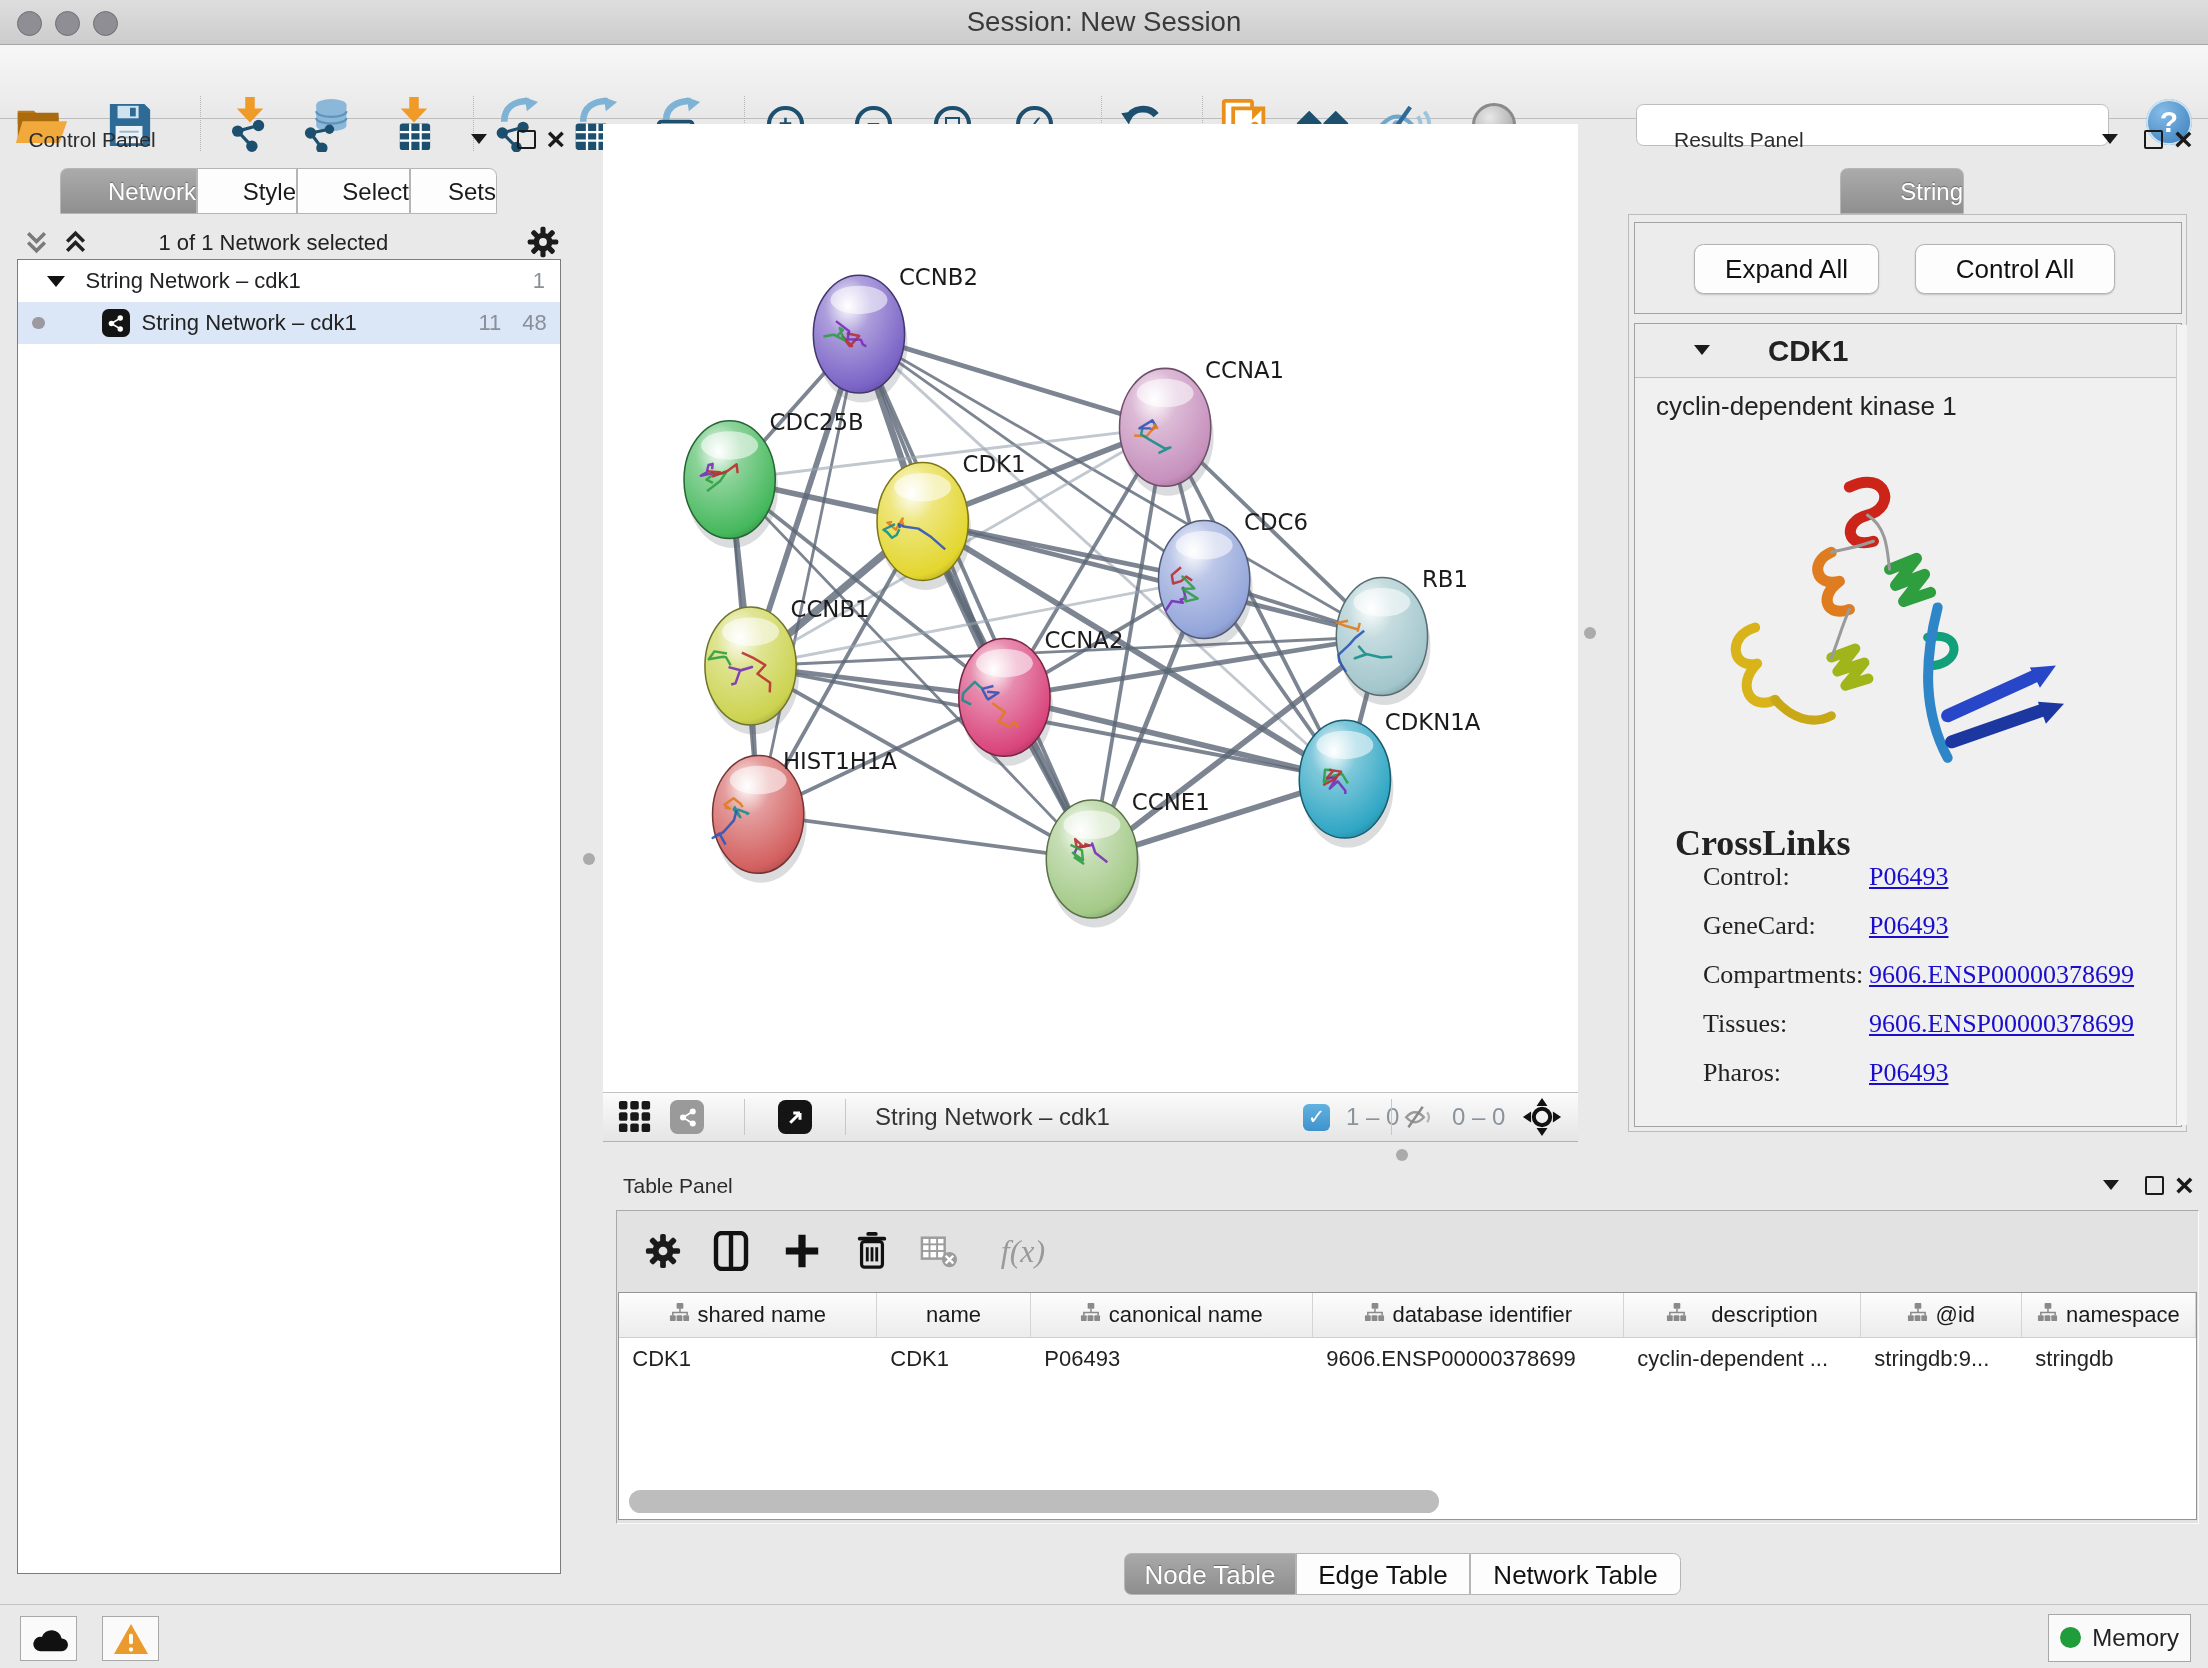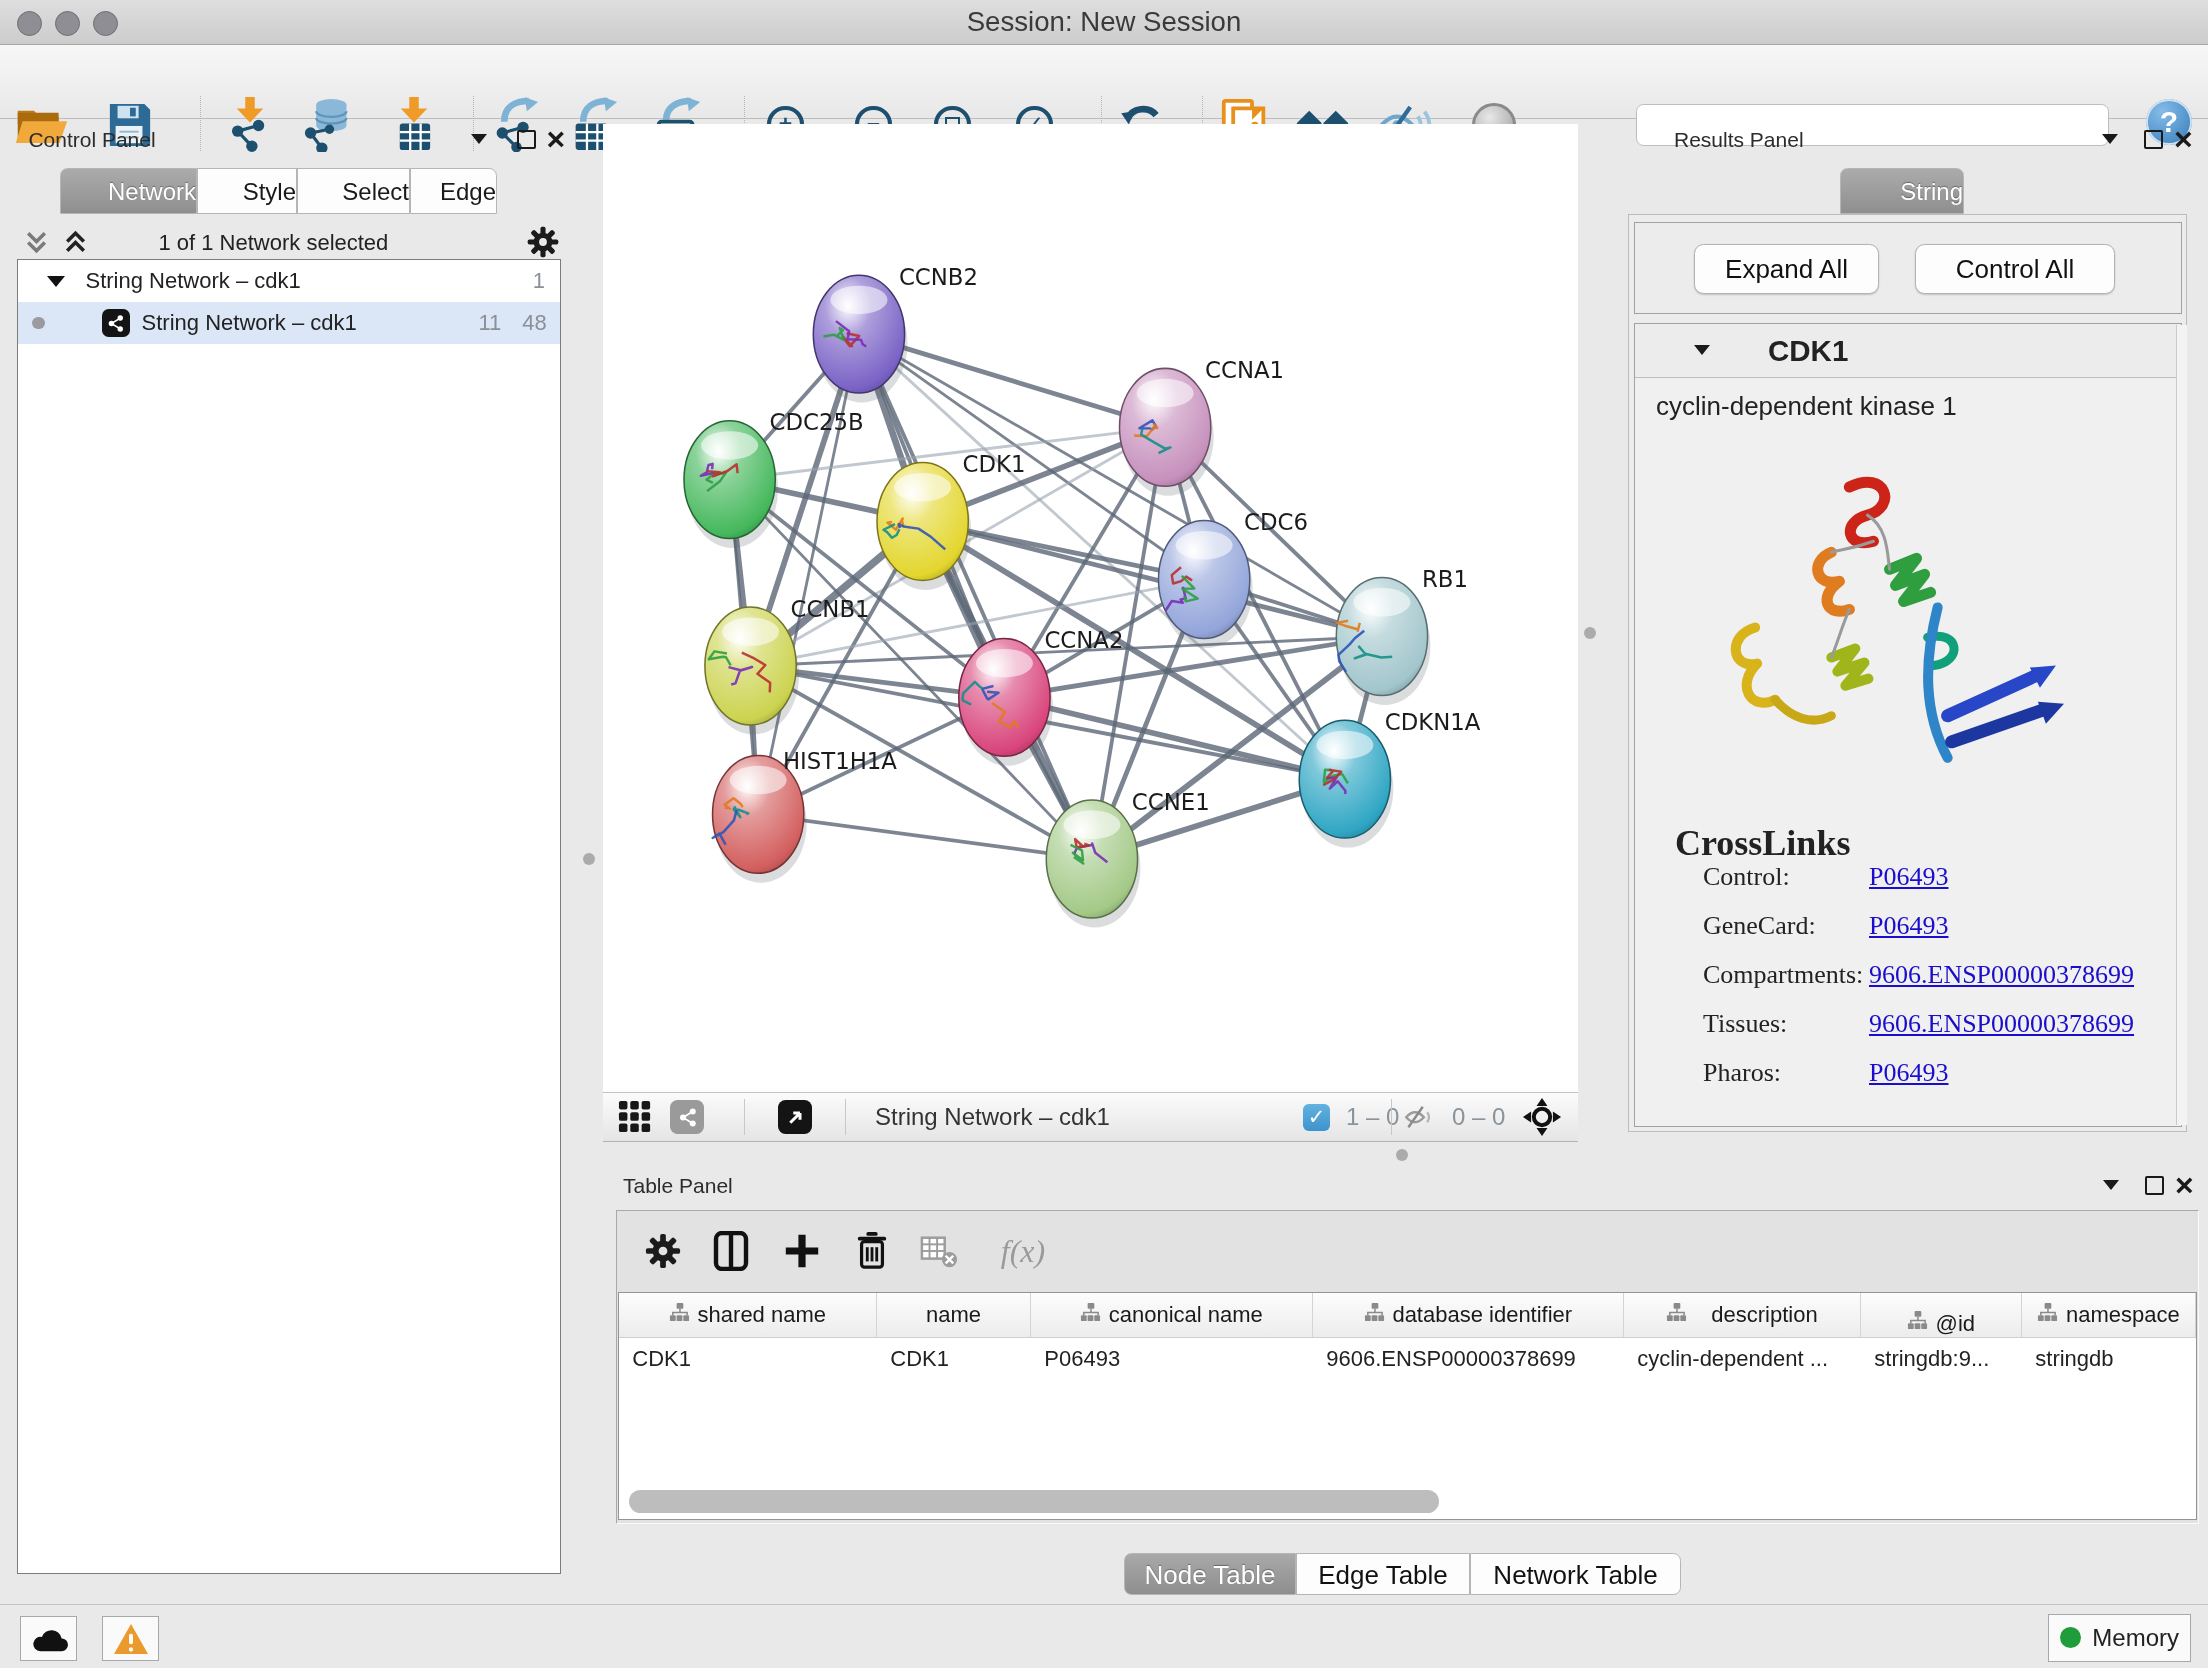--- a/index.html
+++ b/index.html
@@ -279,21 +279,21 @@
   <div class="abs" style="left:11.4px;top:126px;width:552px;height:34px">
     <span class="phead-title" style="position:absolute;left:17px;top:1.9px">Control Panel</span>
     <span class="caret" style="position:absolute;left:460px;top:7.6px"></span>
     <span class="floatbox" style="position:absolute;left:506px;top:3.8px"></span>
     <span class="closex" style="position:absolute;left:535px;top:3.8px">×</span>
   </div>
   <div class="abs" style="left:60px;top:168px;width:457px;height:48px">
     <div class="tab sel" style="left:0;width:137px;border-radius:7.6px 0 0 0">Network</div>
     <div class="tab" style="left:137px;width:100px">Style</div>
     <div class="tab" style="left:237px;width:113px">Select</div>
-    <div class="tab" style="left:350px;width:87px;border-radius:0 7.6px 0 0">Edge</div>
+    <div class="tab" style="left:350px;width:87px;border-radius:0 7.6px 0 0">Sets</div>
   </div>
   <div class="abs" style="left:11.4px;top:223px;width:552px;height:38px">
     <svg style="position:absolute;left:11.4px;top:5.7px" width="27" height="27" viewBox="0 0 24 26">
       <path class="chev" d="M4 4 l8 8 8-8 M4 13 l8 8 8-8"></path>
       </svg>
     <svg style="position:absolute;left:51px;top:5.7px" width="27" height="27" viewBox="0 0 24 26">
       <path class="chev dark" d="M4 12 l8-8 8 8 M4 21 l8-8 8 8"></path>
       </svg>
     <div style="position:absolute;left:86px;right:114px;text-align:center;font-size:22px;top:6.7px">1 of 1 Network selected</div>
     <svg style="position:absolute;left:515px;top:1.9px" width="34" height="34" viewBox="0 0 40 40">
@@ -784,21 +784,21 @@
               <g fill="#8a8a8a">
                 <rect x="8" y="1" width="7" height="6" rx="1"></rect>
                 <rect x="1" y="14" width="6" height="6" rx="1"></rect>
                 <rect x="8" y="14" width="6" height="6" rx="1"></rect>
                 <rect x="15" y="14" width="6" height="6" rx="1"></rect>
               </g>
               <path d="M11.5 7 v4 M4 14 v-3 h15 v3" stroke="#8a8a8a" stroke-width="1.6" fill="none"></path>
             </svg></span>
           <span>description</span>
         </div>
-        <div class="th" style="width: 161px; align-items: flex-end;">
+        <div class="th" style="width: 161px;">
           <span><svg width="21" height="21" viewBox="0 0 22 22">
               <g fill="#8a8a8a">
                 <rect x="8" y="1" width="7" height="6" rx="1"></rect>
                 <rect x="1" y="14" width="6" height="6" rx="1"></rect>
                 <rect x="8" y="14" width="6" height="6" rx="1"></rect>
                 <rect x="15" y="14" width="6" height="6" rx="1"></rect>
               </g>
               <path d="M11.5 7 v4 M4 14 v-3 h15 v3" stroke="#8a8a8a" stroke-width="1.6" fill="none"></path>
             </svg></span>
           <span>@id</span>

